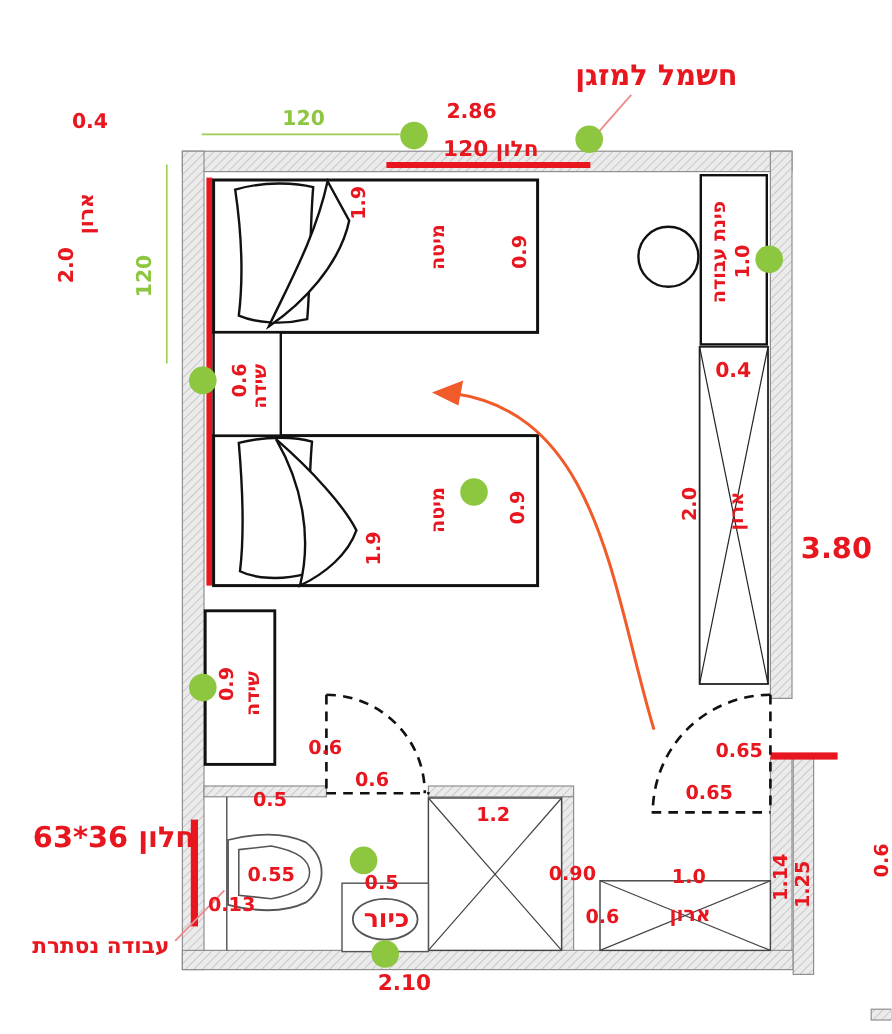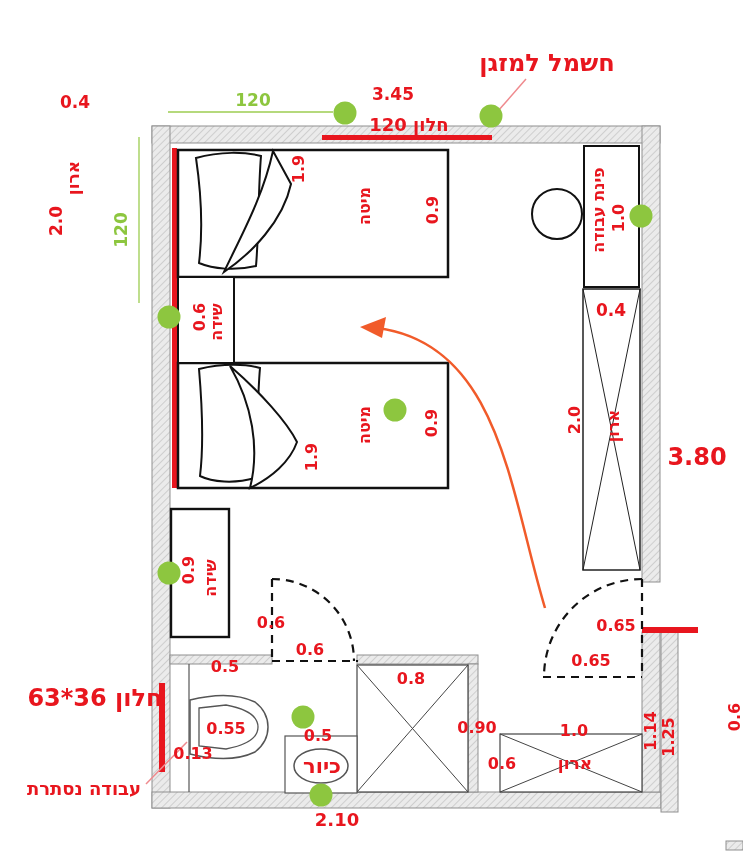--- a/index.html
+++ b/index.html
@@ -108,21 +108,21 @@
     <circle cx="303" cy="717" r="11.5"></circle>
     <circle cx="321" cy="795" r="11.5"></circle>
   </g>
 </svg>
 
   <div class="lbl s17" style="left:75px;top:102px">0.4</div>
   <div class="lbl rot s17" style="left:73px;top:178px">ארון</div>
   <div class="lbl rot s17" style="left:56px;top:221px">2.0</div>
   <div class="lbl rot g s17" style="left:121px;top:230px">120</div>
   <div class="lbl g s17" style="left:253px;top:100px">120</div>
-  <div class="lbl s17" style="left:393px;top:94px">3.45</div>
+  <div class="lbl s17" style="left:393px;top:94px">2.86</div>
   <div class="lbl he s18" style="left:409px;top:125px">חלון 120</div>
   <div class="lbl he s19" style="left:547px;top:63px">חשמל למזגן</div>
 
   <div class="lbl rot" style="left:299px;top:169px">1.9</div>
   <div class="lbl rot" style="left:365px;top:206px">מיטה</div>
   <div class="lbl rot" style="left:433px;top:210px">0.9</div>
   <div class="lbl rot" style="left:200px;top:317px">0.6</div>
   <div class="lbl rot" style="left:217px;top:322px">שידה</div>
   <div class="lbl rot" style="left:312px;top:457px">1.9</div>
   <div class="lbl rot" style="left:365px;top:425px">מיטה</div>
@@ -143,21 +143,21 @@
   <div class="lbl" style="left:310px;top:650px">0.6</div>
   <div class="lbl" style="left:225px;top:667px">0.5</div>
 
   <div class="lbl he s19" style="left:95px;top:698px">חלון 36*63</div>
   <div class="lbl" style="left:226px;top:729px">0.55</div>
   <div class="lbl he s18" style="left:84px;top:789px">עבודה נסתרת</div>
   <div class="lbl" style="left:193px;top:754px">0.13</div>
   <div class="lbl" style="left:318px;top:736px">0.5</div>
   <div class="lbl s15" style="left:322px;top:766px">כיור</div>
   <div class="lbl s18" style="left:337px;top:820px">2.10</div>
-  <div class="lbl" style="left:411px;top:679px">0.8</div>
+  <div class="lbl" style="left:411px;top:679px">1.2</div>
   <div class="lbl" style="left:477px;top:728px">0.90</div>
 
   <div class="lbl" style="left:574px;top:731px">1.0</div>
   <div class="lbl" style="left:502px;top:764px">0.6</div>
   <div class="lbl s17" style="left:575px;top:763px">ארון</div>
   <div class="lbl rot" style="left:651px;top:731px">1.14</div>
   <div class="lbl rot" style="left:669px;top:737px">1.25</div>
   <div class="lbl rot" style="left:735px;top:717px">0.6</div>
 </div>
 

